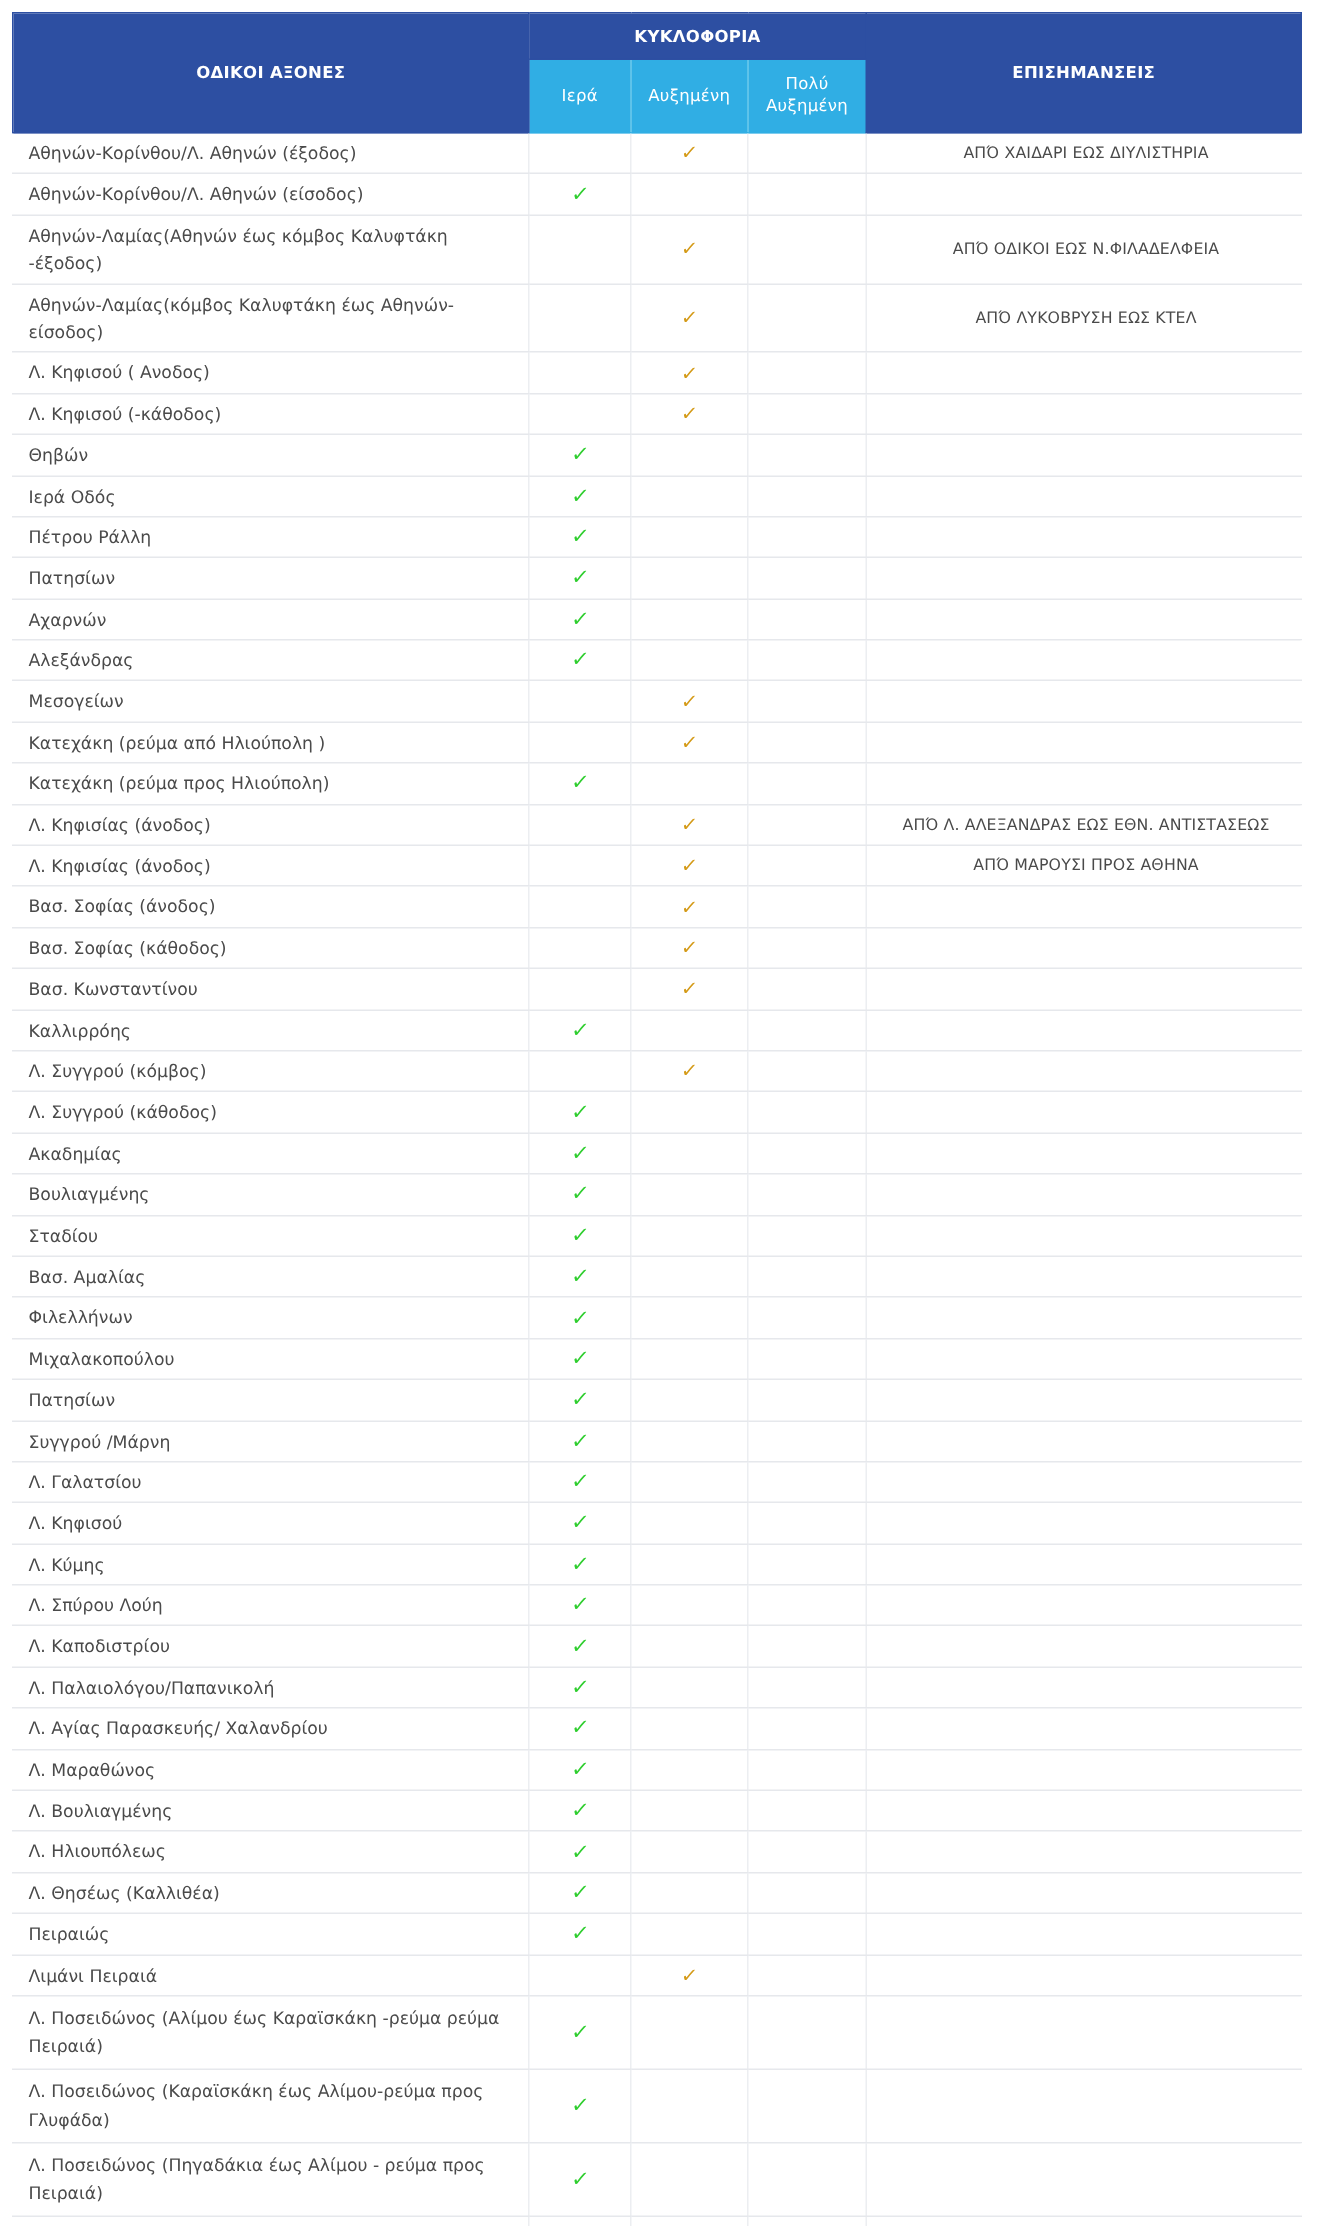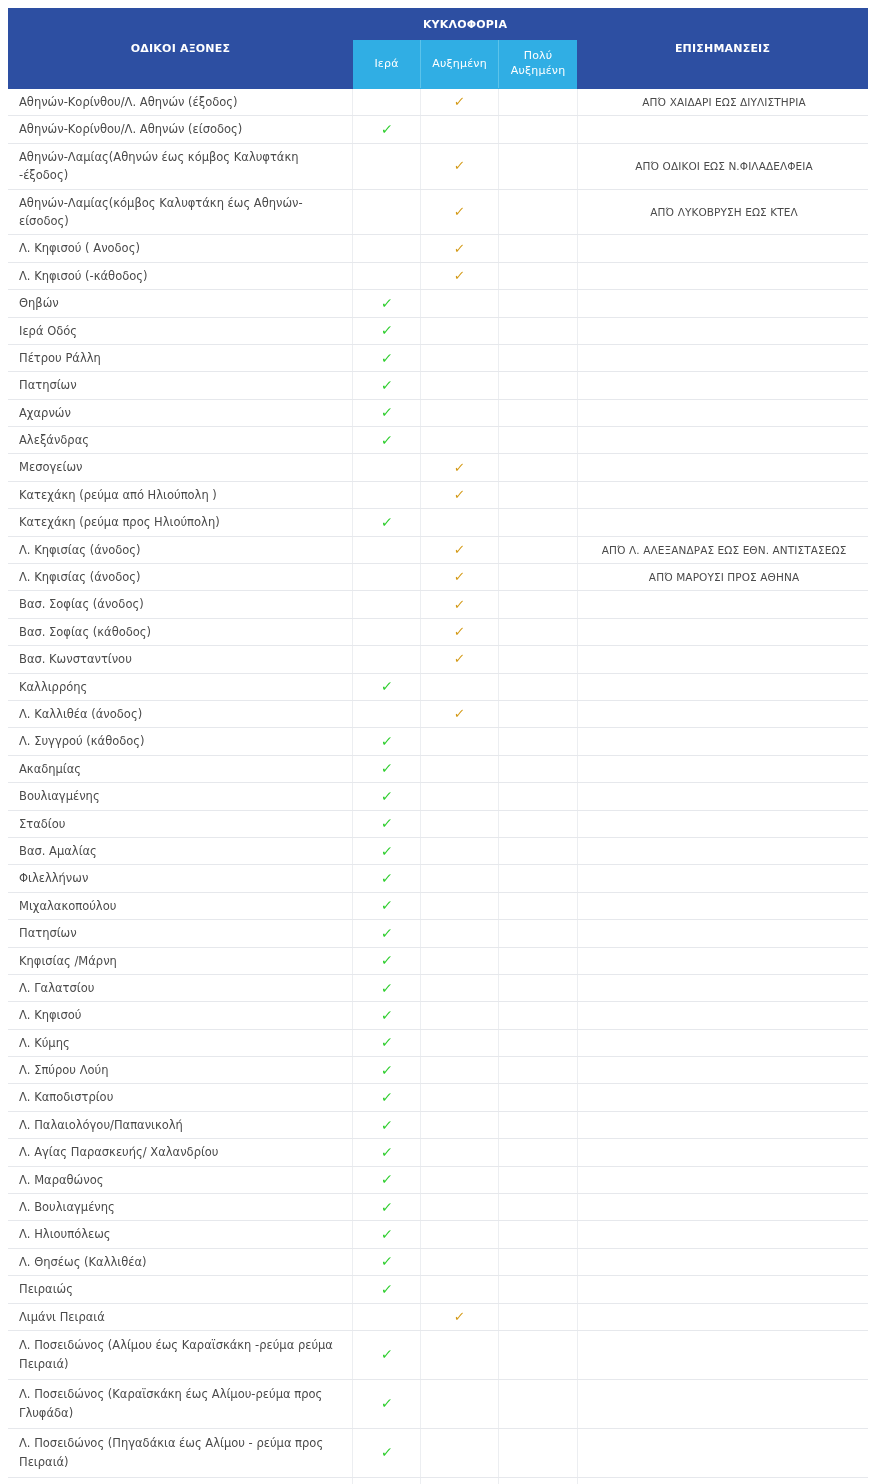--- a/index.html
+++ b/index.html
@@ -284,21 +284,21 @@
           <td class="notes-cell"></td>
         </tr>
         <tr>
           <td class="axis-cell">Καλλιρρόης</td>
           <td class="mark-cell"><span class="check green">✓</span></td>
           <td class="mark-cell"></td>
           <td class="mark-cell"></td>
           <td class="notes-cell"></td>
         </tr>
         <tr>
-          <td class="axis-cell">Λ. Καλλιθέα (άνοδος)</td>
+          <td class="axis-cell">Λ. Συγγρού (κόμβος)</td>
           <td class="mark-cell"></td>
           <td class="mark-cell"><span class="check orange">✓</span></td>
           <td class="mark-cell"></td>
           <td class="notes-cell"></td>
         </tr>
         <tr>
           <td class="axis-cell">Λ. Συγγρού (κάθοδος)</td>
           <td class="mark-cell"><span class="check green">✓</span></td>
           <td class="mark-cell"></td>
           <td class="mark-cell"></td>
@@ -347,21 +347,21 @@
           <td class="notes-cell"></td>
         </tr>
         <tr>
           <td class="axis-cell">Πατησίων</td>
           <td class="mark-cell"><span class="check green">✓</span></td>
           <td class="mark-cell"></td>
           <td class="mark-cell"></td>
           <td class="notes-cell"></td>
         </tr>
         <tr>
-          <td class="axis-cell">Κηφισίας /Μάρνη</td>
+          <td class="axis-cell">Συγγρού /Μάρνη</td>
           <td class="mark-cell"><span class="check green">✓</span></td>
           <td class="mark-cell"></td>
           <td class="mark-cell"></td>
           <td class="notes-cell"></td>
         </tr>
         <tr>
           <td class="axis-cell">Λ. Γαλατσίου</td>
           <td class="mark-cell"><span class="check green">✓</span></td>
           <td class="mark-cell"></td>
           <td class="mark-cell"></td>

